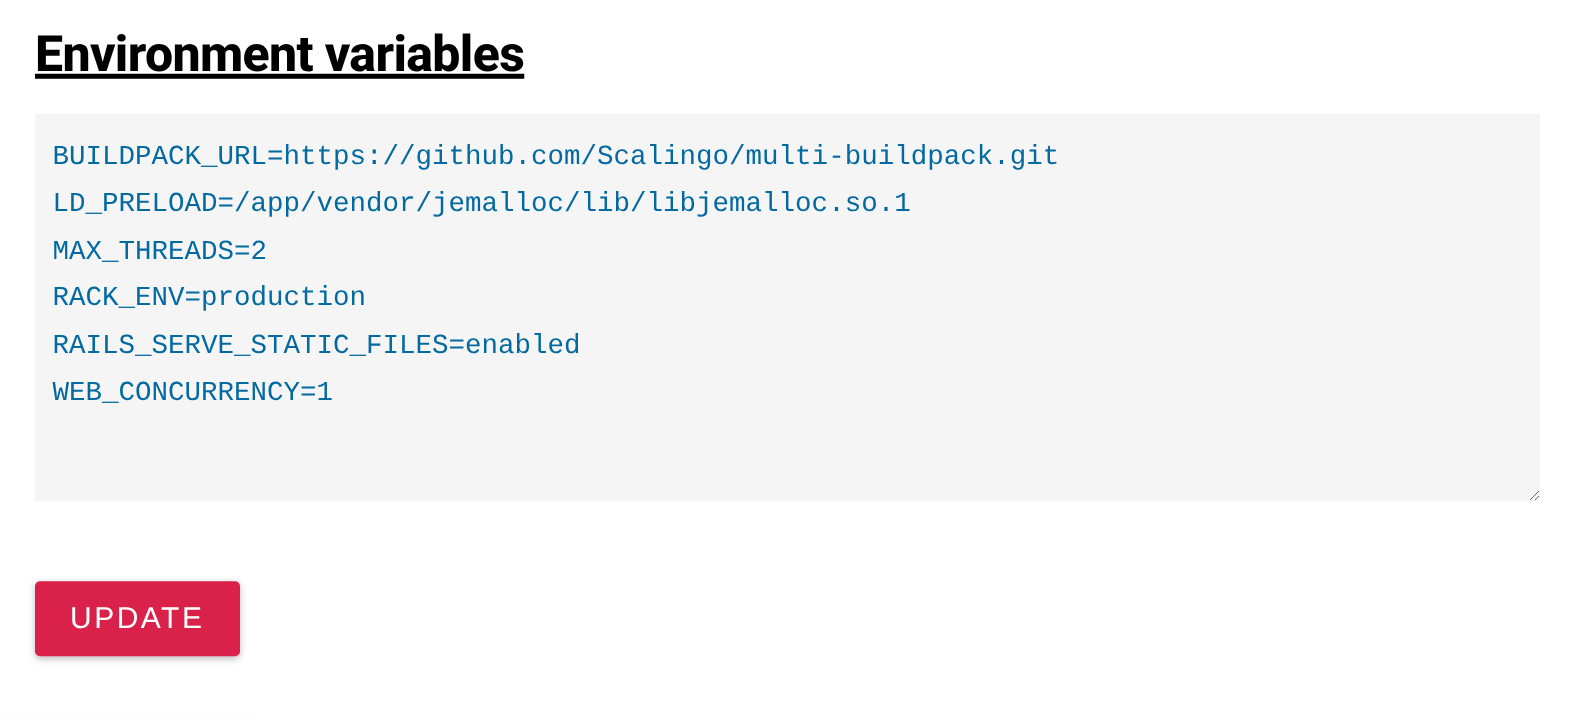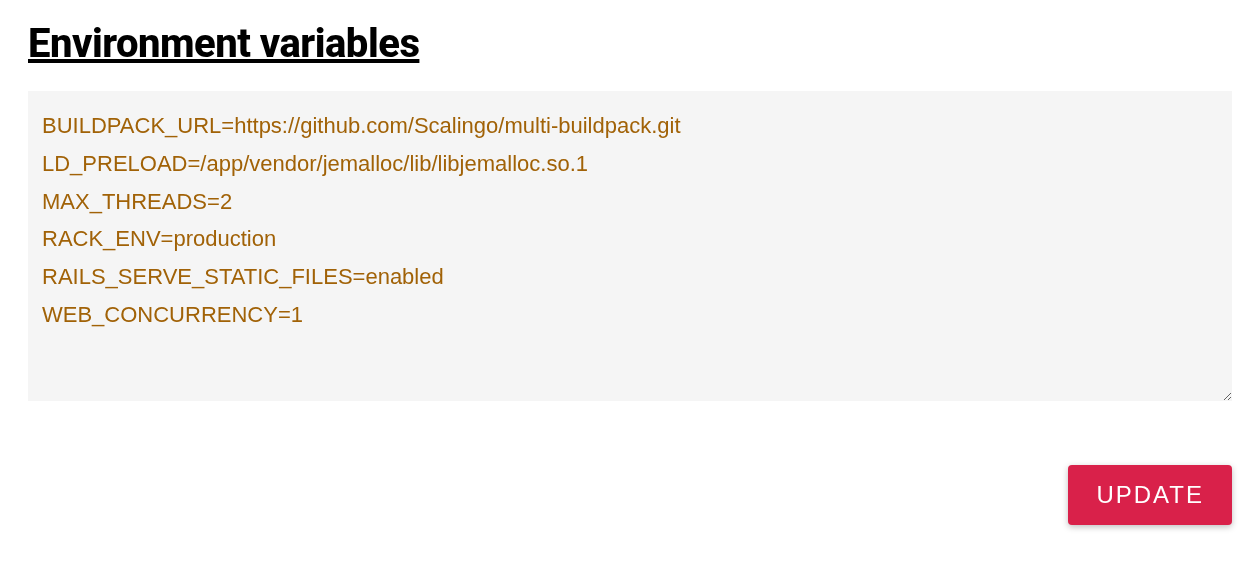--- a/index.html
+++ b/index.html
@@ -20,32 +20,32 @@
       margin-bottom: 24px;
       letter-spacing: -0.5px;
       text-decoration: underline;
     }
     .env-textarea {
       width: 100%;
       height: 310px;
       background: #f5f5f5;
       border: none;
       padding: 16px 14px;
-      font-family: Liberation Sans, sans-serif;
+      font-family: Liberation Mono, monospace;
       font-size: 22px;
       line-height: 1.72;
-      color: #a16207;
+      color: #0369a1;
       resize: both;
       outline: none;
       overflow: auto;
       white-space: pre;
     }
     .button-row {
       display: flex;
-      justify-content: flex-end;
+      justify-content: flex-start;
       margin-top: 60px;
     }
     .update-button {
       background: #d9214a;
       color: #ffffff;
       border: none;
       padding: 16px 28px;
       font-size: 24px;
       font-weight: 400;
       letter-spacing: 2px;

